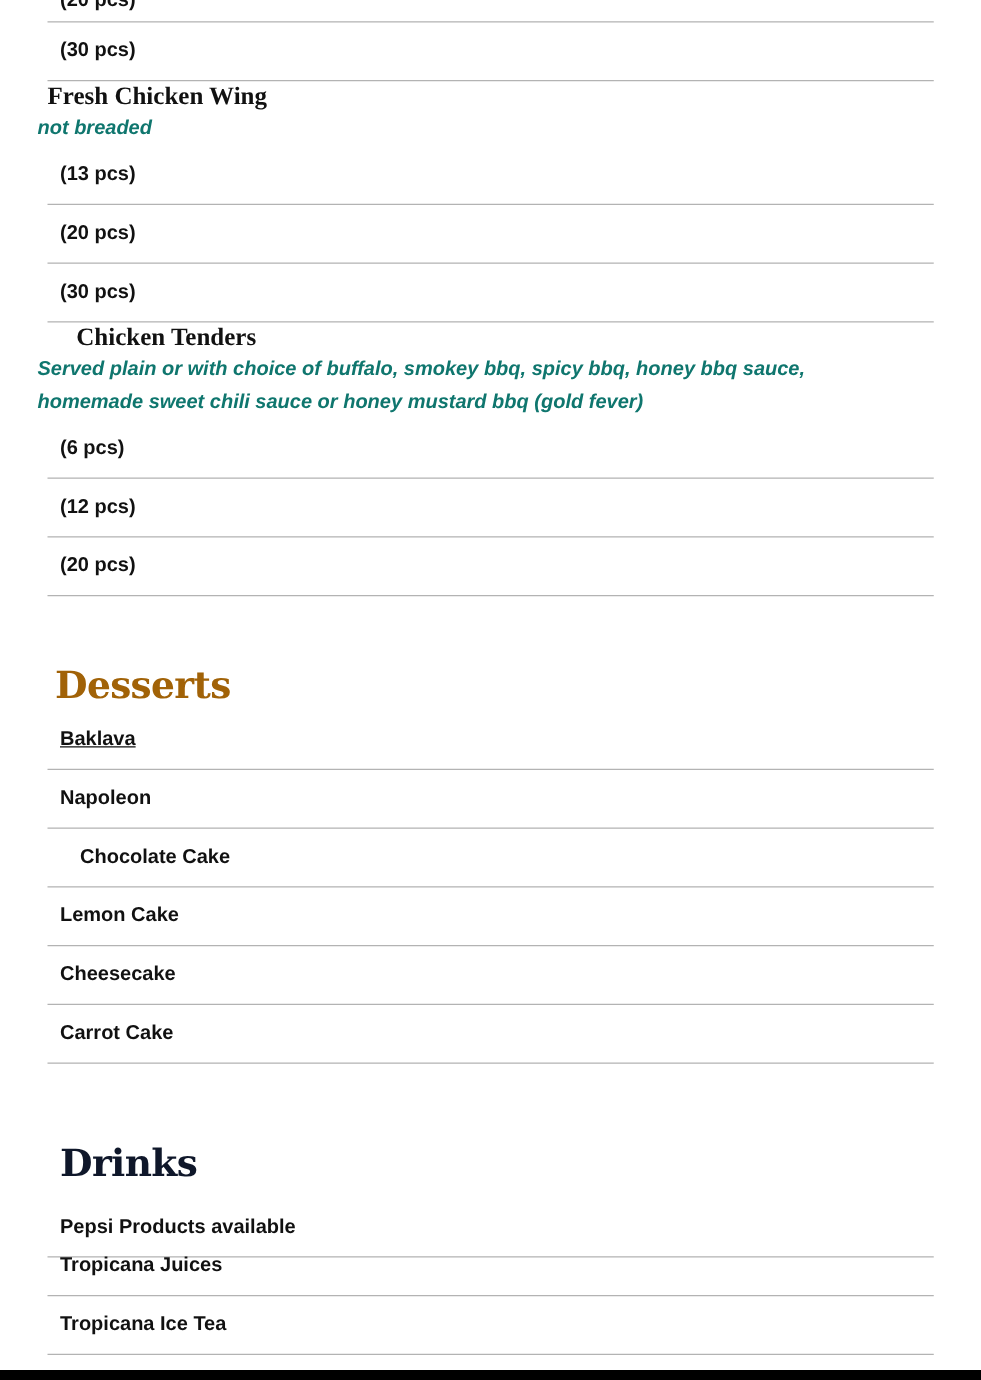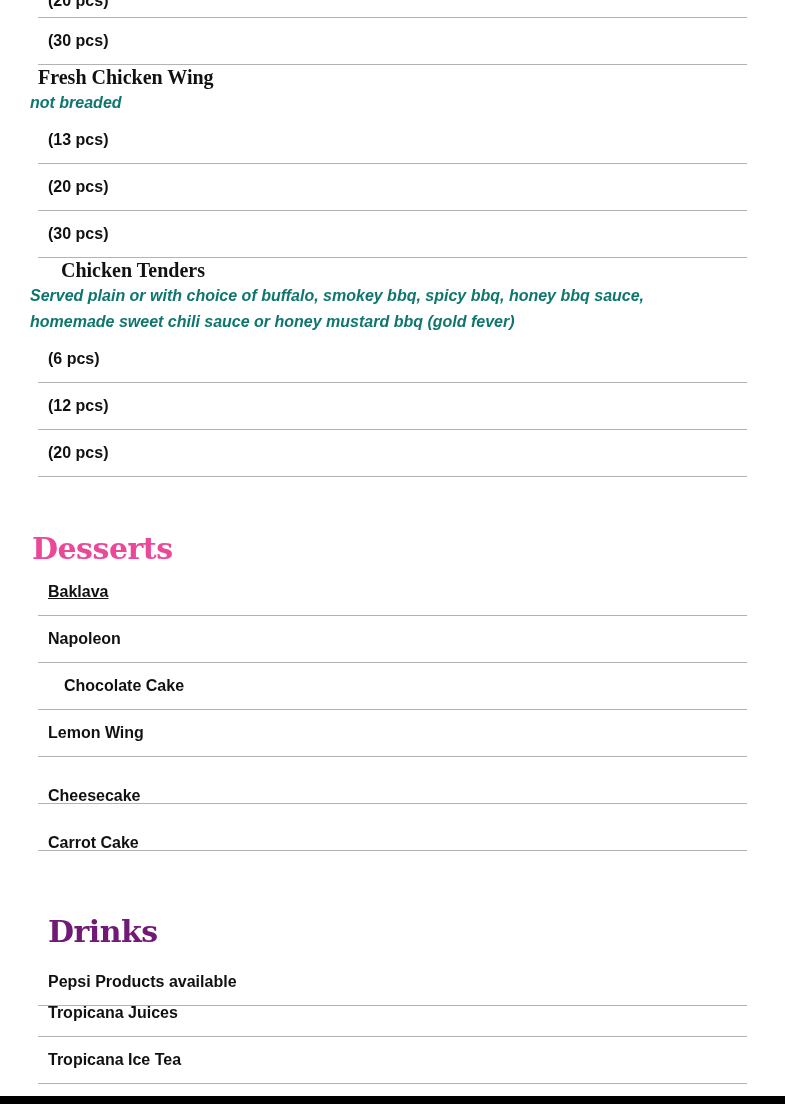--- a/index.html
+++ b/index.html
@@ -40,41 +40,41 @@
 <div class="row" style="top:335px;height:47px;">
   <span class="lbl" style="top:14px;">(6 pcs)</span>
 </div>
 <div class="row" style="top:382px;height:47px;">
   <span class="lbl" style="top:14px;text-align:center;">(12 pcs)</span>
 </div>
 <div class="row" style="top:429px;height:47px;">
   <span class="lbl" style="top:14px;">(20 pcs)</span>
 </div>
 
-<div class="section-title" style="left:32px;top:532px;color:#ec4899;">Desserts</div>
+<div class="section-title" style="left:44px;top:532px;color:#a16207;">Desserts</div>
 <div class="row" style="top:568px;height:47px;">
   <span class="lbl" style="top:14px;text-decoration:underline;">Baklava</span>
 </div>
 <div class="row" style="top:615px;height:47px;">
   <span class="lbl" style="top:14px;">Napoleon</span>
 </div>
 <div class="row" style="top:662px;height:47px;">
   <span class="lbl" style="top:14px;margin-left:16px;">Chocolate Cake</span>
 </div>
 <div class="row" style="top:709px;height:47px;">
-  <span class="lbl" style="top:14px;">Lemon Wing</span>
+  <span class="lbl" style="top:14px;">Lemon Cake</span>
 </div>
 <div class="row" style="top:756px;height:47px;">
-  <span class="lbl" style="top:14px;margin-top:16px;">Cheesecake</span>
+  <span class="lbl" style="top:14px;">Cheesecake</span>
 </div>
 <div class="row" style="top:803px;height:47px;">
-  <span class="lbl" style="top:14px;margin-top:16px;">Carrot Cake</span>
+  <span class="lbl" style="top:14px;">Carrot Cake</span>
 </div>
 
-<div class="section-title" style="left:48px;top:915px;color:#701a75;">Drinks</div>
+<div class="section-title" style="left:48px;top:915px;color:#0f172a;">Drinks</div>
 <div class="row" style="top:958px;height:47px;">
   <span class="lbl" style="top:14px;">Pepsi Products available</span>
 </div>
 <div class="row" style="top:989px;height:47px;">
   <span class="lbl" style="top:14px;">Tropicana Juices</span>
 </div>
 <div class="row" style="top:1036px;height:47px;">
   <span class="lbl" style="top:14px;">Tropicana Ice Tea</span>
 </div>
 

